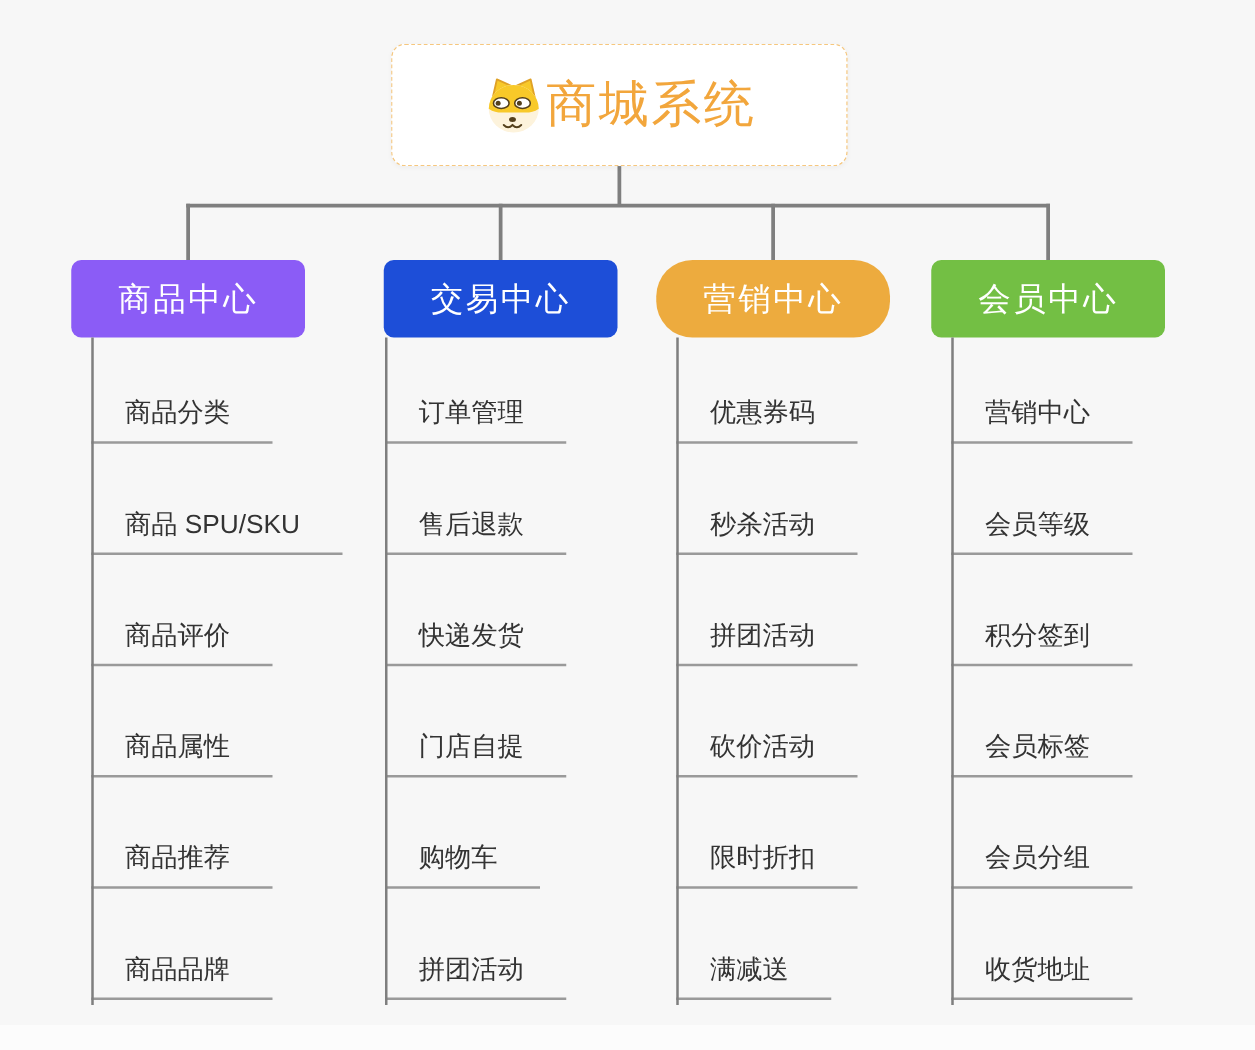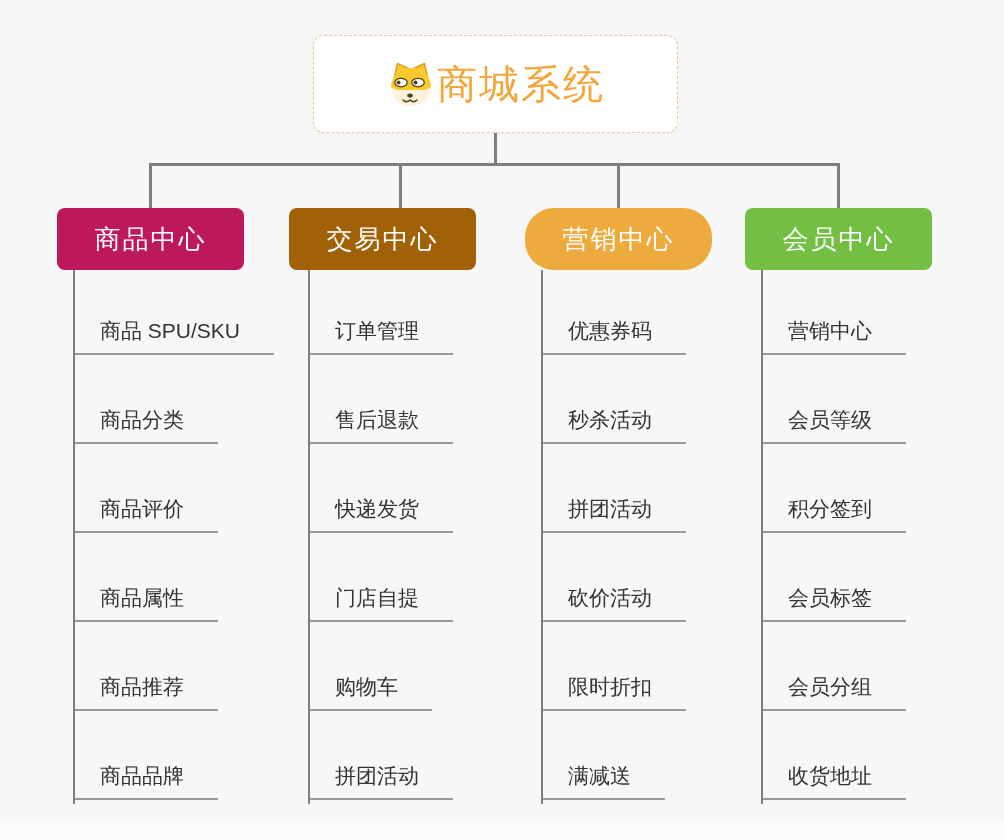--- a/index.html
+++ b/index.html
@@ -83,52 +83,52 @@
       <circle cx="25" cy="43" r="4" fill="#54401c"></circle>
       <circle cx="59" cy="43" r="4" fill="#54401c"></circle>
       <ellipse cx="48" cy="69" rx="5.5" ry="4" fill="#54401c"></ellipse>
       <path d="M34,78 Q41,85 48,78 Q55,85 62,78" fill="none" stroke="#54401c" stroke-width="3" stroke-linecap="round"></path>
     </svg>
     <span class="root-title">商城系统</span>
   </div>
 
   <div id="branches-host">
   <div>
-    <div class="branch-box" style="left: 57px; background: #be185d;">商品中心</div>
+    <div class="branch-box" style="left: 57px; background: #8b5cf6;">商品中心</div>
     <div class="col" style="left: 73px;">
       <div class="trunk"></div>
 
   <div class="leaf">
+    <span class="leaf-label">商品分类</span>
+  </div>
+
+  <div class="leaf">
     <span class="leaf-label">商品 SPU/SKU</span>
   </div>
 
   <div class="leaf">
-    <span class="leaf-label">商品分类</span>
-  </div>
-
-  <div class="leaf">
     <span class="leaf-label">商品评价</span>
   </div>
 
   <div class="leaf">
     <span class="leaf-label">商品属性</span>
   </div>
 
   <div class="leaf">
     <span class="leaf-label">商品推荐</span>
   </div>
 
   <div class="leaf">
     <span class="leaf-label">商品品牌</span>
   </div>
 </div>
   </div>
 
   <div>
-    <div class="branch-box" style="left: 289px; background: #a16207;">交易中心</div>
+    <div class="branch-box" style="left: 307px; background: #1d4ed8;">交易中心</div>
     <div class="col" style="left: 308px;">
       <div class="trunk"></div>
 
   <div class="leaf">
     <span class="leaf-label">订单管理</span>
   </div>
 
   <div class="leaf">
     <span class="leaf-label">售后退款</span>
   </div>

